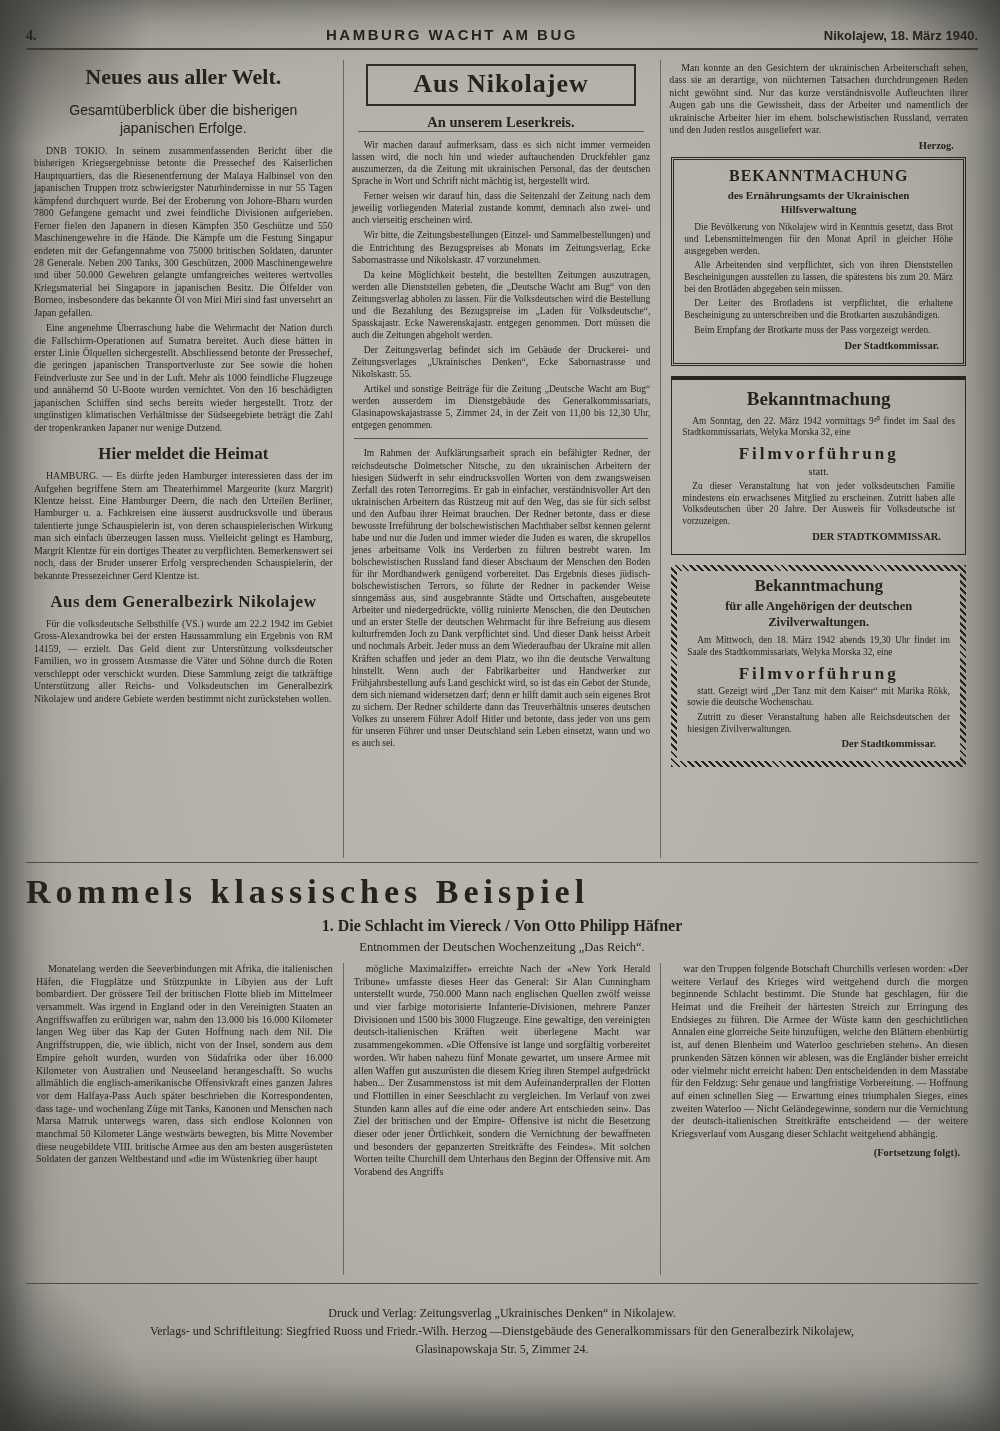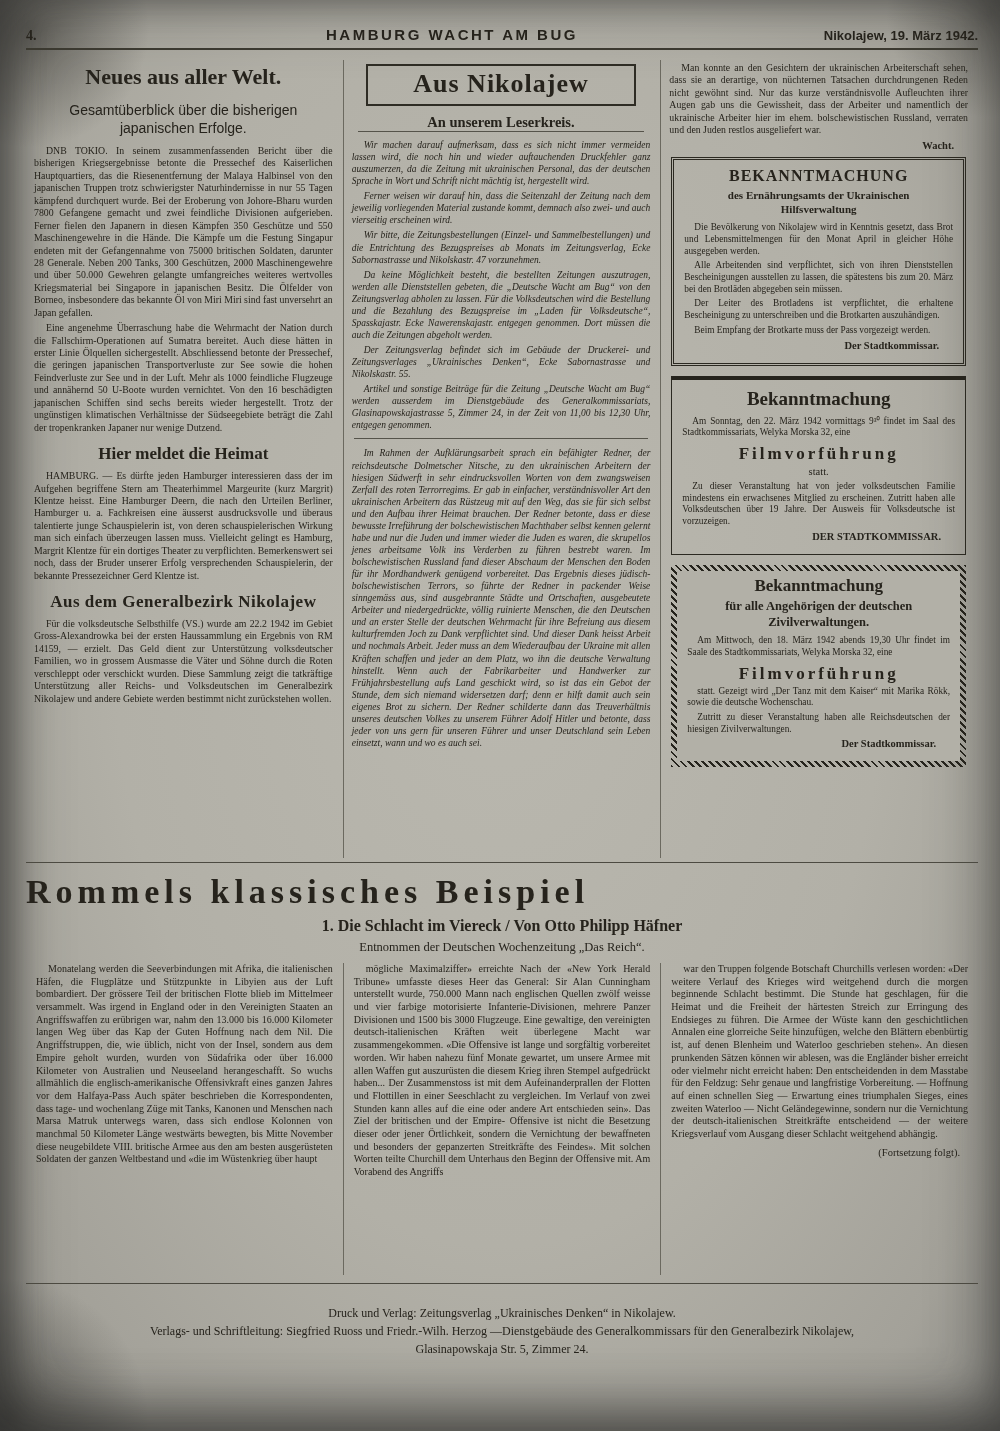--- a/index.html
+++ b/index.html
@@ -15,25 +15,25 @@
     box-shadow: inset 0 0 70px rgba(32,32,30,.45), inset 0 -28px 50px rgba(45,45,42,.45), inset 14px 0 30px rgba(45,45,42,.35);
     color:#26231c; overflow:hidden;
     padding:26px 22px 0 26px;
   }
   
   .mast-row { display:flex; align-items:baseline; border-bottom:2px solid #3b3930; padding-bottom:4px; margin-bottom:10px; }
   .pageno { font-weight:bold; font-size:14px; width:120px; }
   .masthead { flex:1; text-align:center; font-family:"Liberation Sans", sans-serif; font-weight:bold; font-size:15px; letter-spacing:2.5px; }
   .dateline { width:220px; text-align:right; font-family:"Liberation Sans", sans-serif; font-weight:bold; font-size:13px; }
   
-  .columns { display:flex; height:798px; overflow:hidden; }
+  .columns { display:flex; height:798px; overflow:hidden;justify-content:flex-end; }
   .col { flex:1; padding:2px 10px 0 8px; overflow:hidden; }
   .col + .col { border-left:1px solid #6b695f; }
   p.body { font-size:9.8px; line-height:1.27; text-align:justify; text-indent:12px; margin-bottom:3px; }
-  .col-mid p.body { font-size:9.5px;font-style:italic; }
+  .col-mid p.body { font-size:9.5px; }
   h2.art-head { text-align:center; font-size:22px; font-weight:bold; margin:2px 0 5px; }
   h3.art-sub { text-align:center; font-family:"Liberation Sans", sans-serif; font-weight:normal; font-size:14px; width:82%; margin:12px auto 8px; line-height:1.25; }
   h2.mid-head { text-align:center; font-size:17px; font-weight:bold; margin:10px 0 6px; }
   h2.mid-head.spaced { letter-spacing:.5px; }
   
   .box-head { border:2px solid #2e2c24; margin:2px 14px 8px; padding:3px 12px 5px; text-align:center; }
   .box-head h2 { font-size:26px; font-weight:bold; letter-spacing:1px; }
   .leserkreis { text-align:center; font-size:14.5px; font-weight:bold; border-bottom:1px solid #55534a; margin:0 6px 7px; }
   hr.thinrule { border:none; border-top:1px solid #55534a; margin:7px 2px 8px; }
   
@@ -53,33 +53,33 @@
   .n3-subtitle { text-align:center; font-weight:bold; font-size:12.5px; line-height:1.3; margin-bottom:5px; }
   
   .rommel { border-top:1px solid #4c4a41; margin-top:4px; padding-top:10px; }
   .rommel-head { text-align:left; font-size:34px; font-weight:bold; letter-spacing:5px; margin-bottom:6px; }
   .rommel-sub { text-align:center; font-size:16px; font-weight:bold; margin-bottom:5px; }
   .rommel-src { text-align:center; font-size:12.5px; margin-bottom:8px; }
   .rommel-cols { display:flex; height:312px; overflow:hidden; }
   .rcol { flex:1; padding:0 10px; overflow:hidden; }
   .rcol + .rcol { border-left:1px solid #6b695f; }
   .rcol p.body { font-size:10px; line-height:1.27; }
-  .forts { text-align:right; font-weight:normal; font-size:10.5px; margin-top:6px; padding-right:8px; }
+  .forts { text-align:right; font-weight:bold; font-size:10.5px; margin-top:6px; padding-right:8px; }
   
   .foot { border-top:1px solid #4c4a41; margin-top:8px; padding-top:20px; text-align:center; font-size:12px; line-height:1.5; }
 </style>
 </head>
 <body>
 
 <div class="scan">
 
   <header class="mast-row">
     <span class="pageno">4.</span>
     <h1 class="masthead">HAMBURG WACHT AM BUG</h1>
-    <span class="dateline">Nikolajew, 19. März 1942.</span>
+    <span class="dateline">Nikolajew, 18. März 1940.</span>
   </header>
 
   <div class="columns">
 
     <section class="col col-left">
       <article>
         <h2 class="art-head">Neues aus aller Welt.</h2>
         <h3 class="art-sub">Gesamtüberblick über die bisherigen japanischen Erfolge.</h3>
         <p class="body">DNB TOKIO. In seinem zusammenfassenden Bericht über die bisherigen Kriegsergebnisse betonte die Pressechef des Kaiserlichen Hauptquartiers, das die Riesenentfernung der Malaya Halbinsel von den japanischen Truppen trotz schwierigster Naturhindernisse in nur 55 Tagen kämpfend durchquert wurde. Bei der Eroberung von Johore-Bharu wurden 7800 Gefangene gemacht und zwei feindliche Divisionen aufgerieben. Ferner fielen den Japanern in diesen Kämpfen 350 Geschütze und 550 Maschinengewehre in die Hände. Die Kämpfe um die Festung Singapur endeten mit der Gefangennahme von 75000 britischen Soldaten, darunter 28 Generale. Neben 200 Tanks, 300 Geschützen, 2000 Maschinengewehre und über 50.000 Gewehren gelangte umfangreiches weiteres wertvolles Kriegsmaterial bei Singapore in japanischen Besitz. Die Ölfelder von Borneo, insbesondere das bekannte Öl von Miri Miri sind fast unversehrt an Japan gefallen.</p>
         <p class="body">Eine angenehme Überraschung habe die Wehrmacht der Nation durch die Fallschirm-Operationen auf Sumatra bereitet. Auch diese hätten in erster Linie Ölquellen sichergestellt. Abschliessend betonte der Pressechef, die geringen japanischen Transportverluste zur See sowie die hohen Feindverluste zur See und in der Luft. Mehr als 1000 feindliche Flugzeuge und annähernd 50 U-Boote wurden vernichtet. Von den 16 beschädigten japanischen Schiffen sind sechs bereits wieder hergestellt. Trotz der ungünstigen klimatischen Verhältnisse der Südseegebiete beträgt die Zahl der tropenkranken Japaner nur wenige Dutzend.</p>
@@ -104,38 +104,38 @@
       <p class="body">Wir bitte, die Zeitungsbestellungen (Einzel- und Sammelbestellungen) und die Entrichtung des Bezugspreises ab Monats im Zeitungsverlag, Ecke Sabornastrasse und Nikolskastr. 47 vorzunehmen.</p>
       <p class="body">Da keine Möglichkeit besteht, die bestellten Zeitungen auszutragen, werden alle Dienststellen gebeten, die „Deutsche Wacht am Bug“ von den Zeitungsverlag abholen zu lassen. Für die Volksdeutschen wird die Bestellung und die Bezahlung des Bezugspreise im „Laden für Volksdeutsche“, Spasskajastr. Ecke Nawerenskajastr. entgegen genommen. Dort müssen die auch die Zeitungen abgeholt werden.</p>
       <p class="body">Der Zeitungsverlag befindet sich im Gebäude der Druckerei- und Zeitungsverlages „Ukrainisches Denken“, Ecke Sabornastrasse und Nikolskastr. 55.</p>
       <p class="body">Artikel und sonstige Beiträge für die Zeitung „Deutsche Wacht am Bug“ werden ausserdem im Dienstgebäude des Generalkommissariats, Glasinapowskajastrasse 5, Zimmer 24, in der Zeit von 11,00 bis 12,30 Uhr, entgegen genommen.</p>
       <hr class="thinrule">
       <p class="body">Im Rahmen der Aufklärungsarbeit sprach ein befähigter Redner, der reichsdeutsche Dolmetscher Nitsche, zu den ukrainischen Arbeitern der hiesigen Südwerft in sehr eindrucksvollen Worten von dem zwangsweisen Zerfall des roten Terrorregims. Er gab in einfacher, verständnisvoller Art den ukrainischen Arbeitern das Rüstzeug mit auf den Weg, das sie für sich selbst und den Aufbau ihrer Heimat brauchen. Der Redner betonte, dass er diese bewusste Irreführung der bolschewistischen Machthaber selbst kennen gelernt habe und nur die Juden und immer wieder die Juden es waren, die skrupellos jenes arbeitsame Volk ins Verderben zu führen bestrebt waren. Im bolschewistischen Russland fand dieser Abschaum der Menschen den Boden für ihr Mordhandwerk genügend vorbereitet. Das Ergebnis dieses jüdisch-bolschewistischen Terrors, so führte der Redner in packender Weise sinngemäss aus, sind ausgebrannte Städte und Ortschaften, ausgebeutete Arbeiter und niedergedrückte, völlig ruinierte Menschen, die den Deutschen und an erster Stelle der deutschen Wehrmacht für ihre Befreiung aus diesem kulturfremden Joch zu Dank verpflichtet sind. Und dieser Dank heisst Arbeit und nochmals Arbeit. Jeder muss an dem Wiederaufbau der Ukraine mit allen Kräften schaffen und jeder an dem Platz, wo ihn die deutsche Verwaltung hinstellt. Wenn auch der Fabrikarbeiter und Handwerker zur Frühjahrsbestellung aufs Land geschickt wird, so ist das ein Gebot der Stunde, dem sich niemand widersetzen darf; denn er hilft damit auch sein eigenes Brot zu sichern. Der Redner schilderte dann das Treuverhältnis unseres deutschen Volkes zu unserem Führer Adolf Hitler und betonte, dass jeder von uns gern für unseren Führer und unser Deutschland sein Leben einsetzt, wann und wo es auch sei.</p>
     </section>
 
     <section class="col col-right">
       <p class="body">Man konnte an den Gesichtern der ukrainischen Arbeiterschaft sehen, dass sie an derartige, von nüchternen Tatsachen durchdrungenen Reden nicht gewöhnt sind. Nur das kurze verständnisvolle Aufleuchten ihrer Augen gab uns die Gewissheit, dass der Arbeiter und namentlich der ukrainische Arbeiter hier im ehem. bolschewistischen Russland, verraten und den Juden restlos ausgeliefert war.</p>
-      <div class="sig">Wacht.</div>
+      <div class="sig">Herzog.</div>
 
       <div class="notice notice1">
         <div class="n-title">BEKANNTMACHUNG</div>
         <div class="n-subtitle">des Ernährungsamts der Ukrainischen Hilfsverwaltung</div>
         <p class="body">Die Bevölkerung von Nikolajew wird in Kenntnis gesetzt, dass Brot und Lebensmittelmengen für den Monat April in gleicher Höhe ausgegeben werden.</p>
         <p class="body">Alle Arbeitenden sind verpflichtet, sich von ihren Dienststellen Bescheinigungen ausstellen zu lassen, die spätestens bis zum 20. März bei den Brotläden abgegeben sein müssen.</p>
         <p class="body">Der Leiter des Brotladens ist verpflichtet, die erhaltene Bescheinigung zu unterschreiben und die Brotkarten auszuhändigen.</p>
         <p class="body">Beim Empfang der Brotkarte muss der Pass vorgezeigt werden.</p>
         <div class="sig">Der Stadtkommissar.</div>
       </div>
 
       <div class="notice notice2">
         <div class="n2-title">Bekanntmachung</div>
         <p class="body">Am Sonntag, den 22. März 1942 vormittags 9³⁰ findet im Saal des Stadtkommissariats, Welyka Morska 32, eine</p>
         <div class="film">Filmvorführung</div>
         <div class="statt">statt.</div>
-        <p class="body">Zu dieser Veranstaltung hat von jeder volksdeutschen Familie mindestens ein erwachsenes Mitglied zu erscheinen. Zutritt haben alle Volksdeutschen über 19 Jahre. Der Ausweis für Volksdeutsche ist vorzuzeigen.</p>
+        <p class="body">Zu dieser Veranstaltung hat von jeder volksdeutschen Familie mindestens ein erwachsenes Mitglied zu erscheinen. Zutritt haben alle Volksdeutschen über 20 Jahre. Der Ausweis für Volksdeutsche ist vorzuzeigen.</p>
         <div class="sig">DER STADTKOMMISSAR.</div>
       </div>
 
       <div class="notice notice3">
         <div class="notice3-inner">
           <div class="n3-title">Bekanntmachung</div>
           <div class="n3-subtitle">für alle Angehörigen der deutschen Zivilverwaltungen.</div>
           <p class="body">Am Mittwoch, den 18. März 1942 abends 19,30 Uhr findet im Saale des Stadtkommissariats, Welyka Morska 32, eine</p>
           <div class="film">Filmvorführung</div>
           <p class="body">statt. Gezeigt wird „Der Tanz mit dem Kaiser“ mit Marika Rökk, sowie die deutsche Wochenschau.</p>

